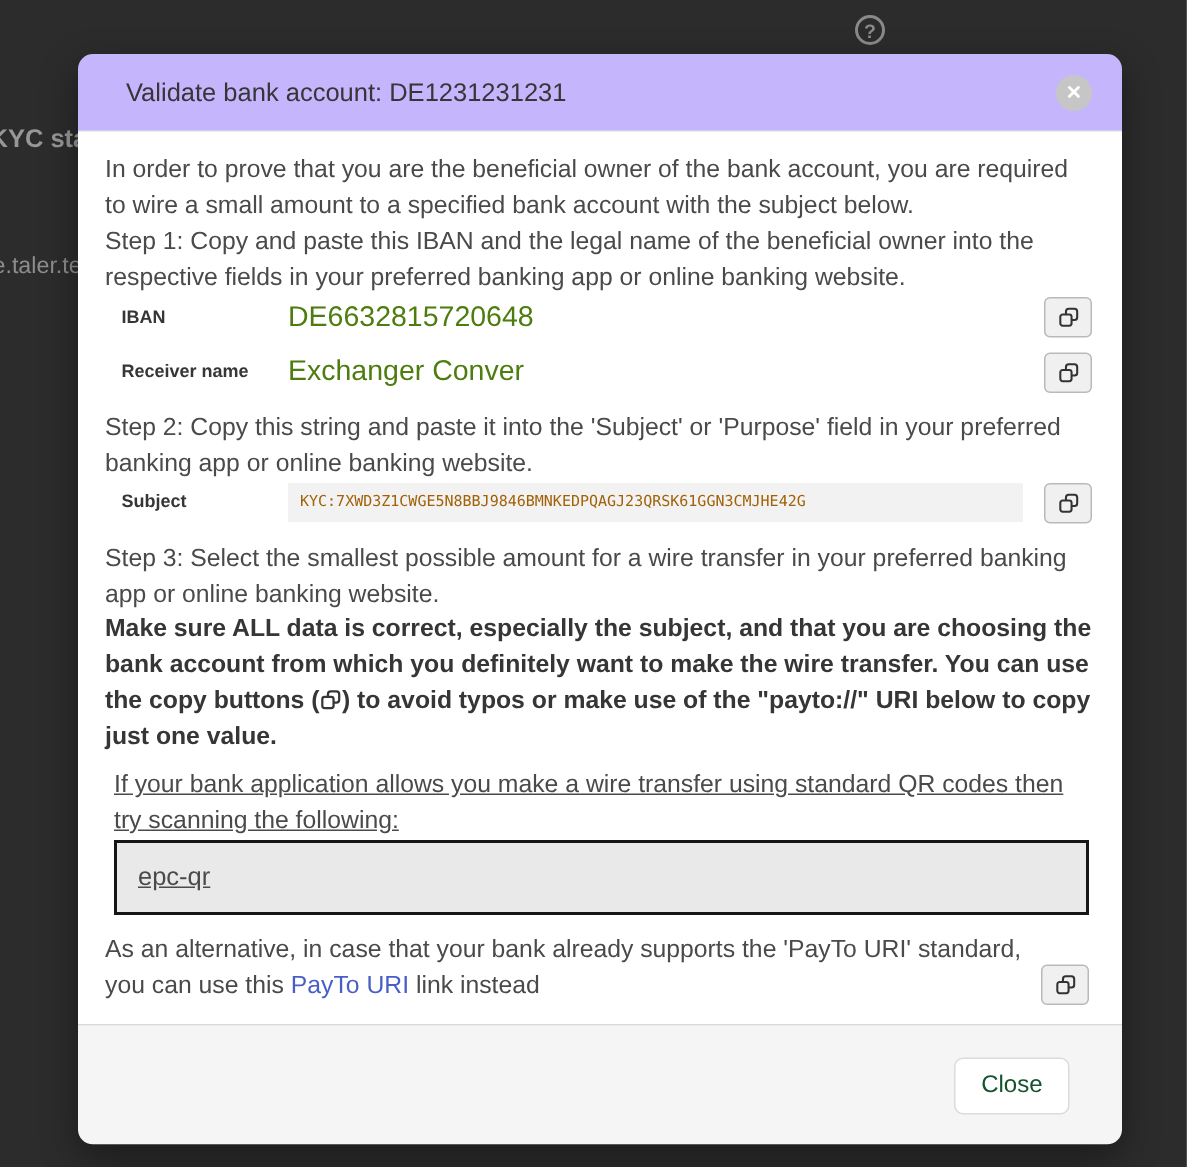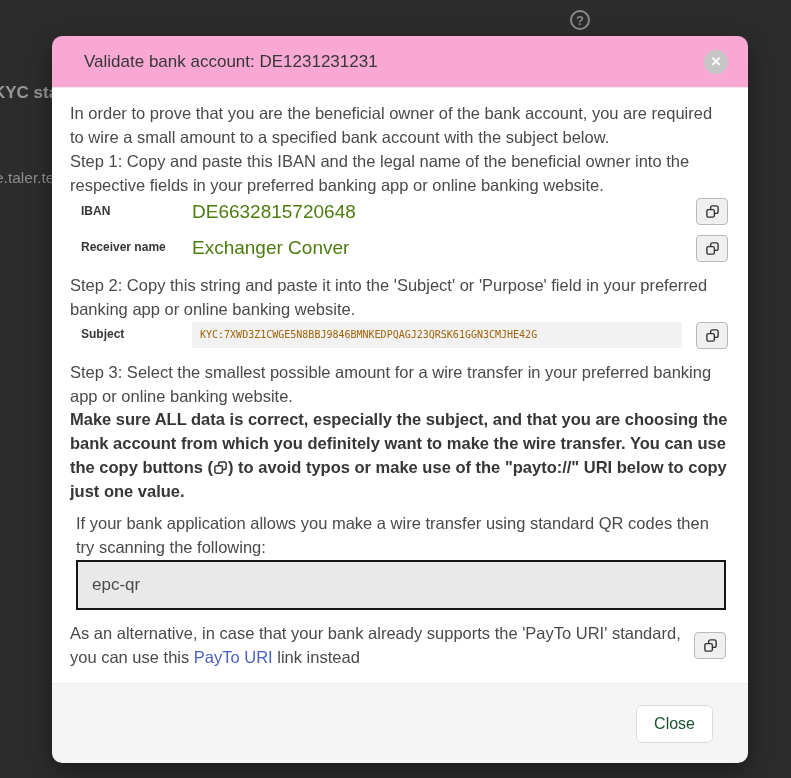--- a/index.html
+++ b/index.html
@@ -47,21 +47,21 @@
   
   .modal-card {
     position: absolute; left: 52px; top: 36px;
     width: 696px; height: 727px;
     border-radius: 10px;
     display: flex; flex-direction: column;
     overflow: hidden;
     box-shadow: 0 8px 24px rgba(0,0,0,.4);
   }
   .modal-head {
-    background: #f9a8d4;
+    background: #c4b5fd;
     border-bottom: 1px solid #ececec;
     height: 52px; flex: 0 0 52px;
     display: flex; align-items: center;
     padding: 0 20px 0 32px;
     position: relative;
     gap: 48px;
   }
   .modal-title {
     font-size: 17px; color: #363636; font-weight: 500;
     flex: 1;
@@ -104,31 +104,31 @@
     flex: 0 0 32px; width: 32px; height: 27px;
     margin-left: 8px;
     background: #f0f0f0; border: 1px solid #b9b9b9; border-radius: 4px;
     display: flex; align-items: center; justify-content: center;
     cursor: pointer; padding: 0;
   }
   .warning-text {
     font-weight: bold; color: #363636; margin: 0 0 6px 0;
   }
   .inline-copy-icon { vertical-align: -2px; }
-  .qr-section { margin: 8px 2px 0 6px; }
+  .qr-section { margin: 8px 2px 0 6px; text-decoration: underline; }
   .qr-hint { margin: 0 0 10px 0; }
   .qr-box {
     border: 2px solid #161616;
     background: #e9e9e9;
     height: 50px;
     padding: 11px 14px;
     font-size: 17px; color: #4a4a4a;
   }
   .alt-section {
-    display: flex; align-items: center;
+    display: flex; align-items: flex-end;
     margin: 12px 2px 0 0;
   }
   .alt-text { flex: 1 1 auto; margin-right: 14px; }
   .payto-link { color: #485fc7; text-decoration: none; cursor: pointer; }
   .modal-foot {
     background: #f5f5f5;
     border-top: 1px solid #ececec;
     height: 80px; flex: 0 0 80px;
     display: flex; align-items: center; justify-content: flex-end;
     padding: 0 35px;

